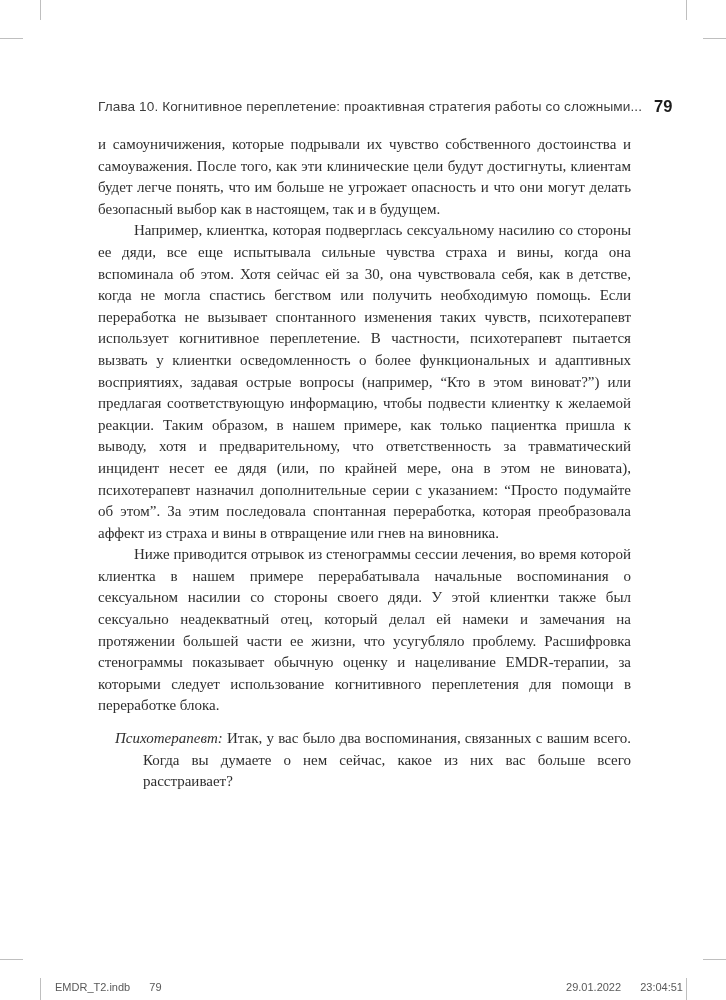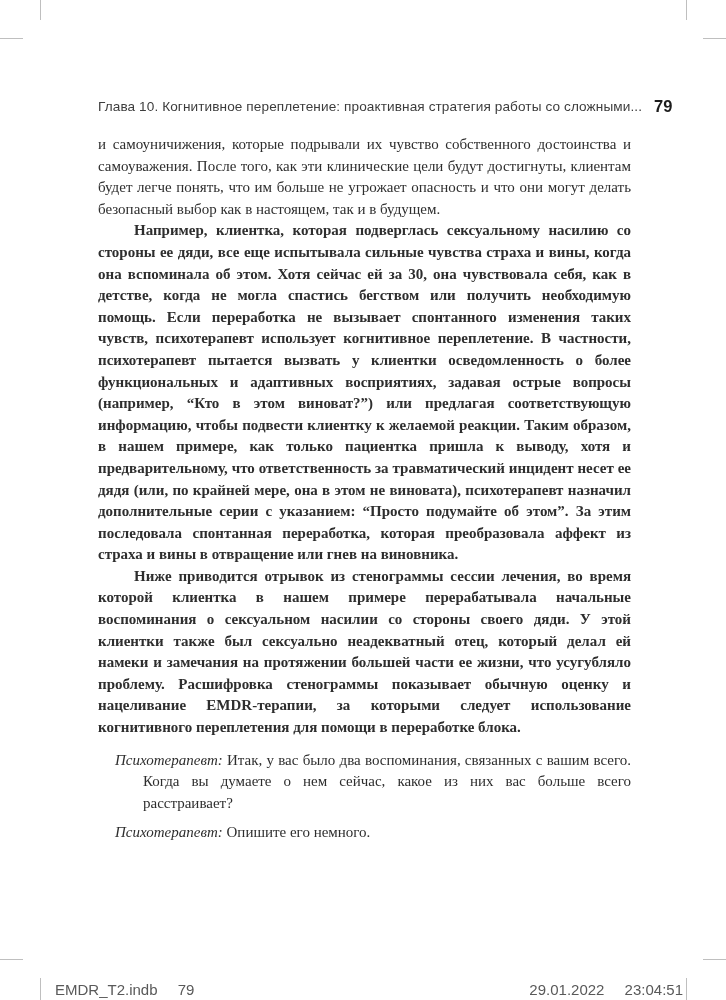--- a/index.html
+++ b/index.html
@@ -32,34 +32,34 @@
   }
   .runhead .hpage{
     font-size:16.5px;font-weight:bold;color:#1d1d1d;margin-left:12px;
   }
   
   .bodytext{
     position:absolute;top:134px;left:98px;width:533px;
     font-size:15px;line-height:21.6px;text-align:justify;
   }
   .bodytext p{margin:0;padding:0;}
-  p.para.indent{text-indent:36px;font-weight:bold;}
+  p.para.indent{text-indent:36px;}
   p.dialog{
     margin-left:45px;
     text-indent:-28px;
     margin-top:8px;
   }
   p.dialog.first{margin-top:11px;}
   p.dialog .speaker{font-style:italic;}
   
   .slugline{
     position:absolute;top:981px;left:55px;right:43px;
     display:flex;justify-content:space-between;
     font-family:"Liberation Sans","DejaVu Sans",sans-serif;
-    font-size:15px;color:#595959;
+    font-size:11px;color:#595959;
   }
   .slugline .grp span{margin-right:16px;}
   .slugline .grp span:last-child{margin-right:0;}
 </style>
 </head>
 <body>
 
 <div class="page">
 
   <div class="cm tl-v"></div>
@@ -77,21 +77,20 @@
   </div>
 
   <div class="bodytext">
     <p class="para">и самоуничижения, которые подрывали их чувство собственного достоинства и самоуважения. После того, как эти клинические цели будут достигнуты, клиентам будет легче понять, что им больше не угрожает опасность и что они могут делать безопасный выбор как в настоящем, так и в будущем.</p>
     <p class="para indent">Например, клиентка, которая подверглась сексуальному насилию со стороны ее дяди, все еще испытывала сильные чувства страха и вины, когда она вспоминала об этом. Хотя сейчас ей за 30, она чувствовала себя, как в детстве, когда не могла спастись бегством или получить необходимую помощь. Если переработка не вызывает спонтанного изменения таких чувств, психотерапевт использует когнитивное переплетение. В частности, психотерапевт пытается вызвать у клиентки осведомленность о более функциональных и адаптивных восприятиях, задавая острые вопросы (например, “Кто в этом виноват?”) или предлагая соответствующую информацию, чтобы подвести клиентку к желаемой реакции. Таким образом, в нашем примере, как только пациентка пришла к выводу, хотя и предварительному, что ответственность за травматический инцидент несет ее дядя (или, по крайней мере, она в этом не виновата), психотерапевт назначил дополнительные серии с указанием: “Просто подумайте об этом”. За этим последовала спонтанная переработка, которая преобразовала аффект из страха и вины в отвращение или гнев на виновника.</p>
     <p class="para indent">Ниже приводится отрывок из стенограммы сессии лечения, во время которой клиентка в нашем примере перерабатывала начальные воспоминания о сексуальном насилии со стороны своего дяди. У этой клиентки также был сексуально неадекватный отец, который делал ей намеки и замечания на протяжении большей части ее жизни, что усугубляло проблему. Расшифровка стенограммы показывает обычную оценку и нацеливание EMDR-терапии, за которыми следует использование когнитивного переплетения для помощи в переработке блока.</p>
 
     <p class="dialog first"><span class="speaker">Психотерапевт:</span> <span>Итак, у вас было два воспоминания, связанных с вашим всего. Когда вы думаете о нем сейчас, какое из них вас больше всего расстраивает?</span></p>
 
 
-    <p class="dialog"><span class="speaker">Психотерапевт:</span> <span>Опишите его немного.</span></p>
   </div>
 
   <div class="slugline">
     <span class="grp">
       <span>EMDR_T2.indb</span>
       <span>79</span>
     </span>
     <span class="grp">
       <span>29.01.2022</span>
       <span>23:04:51</span>

